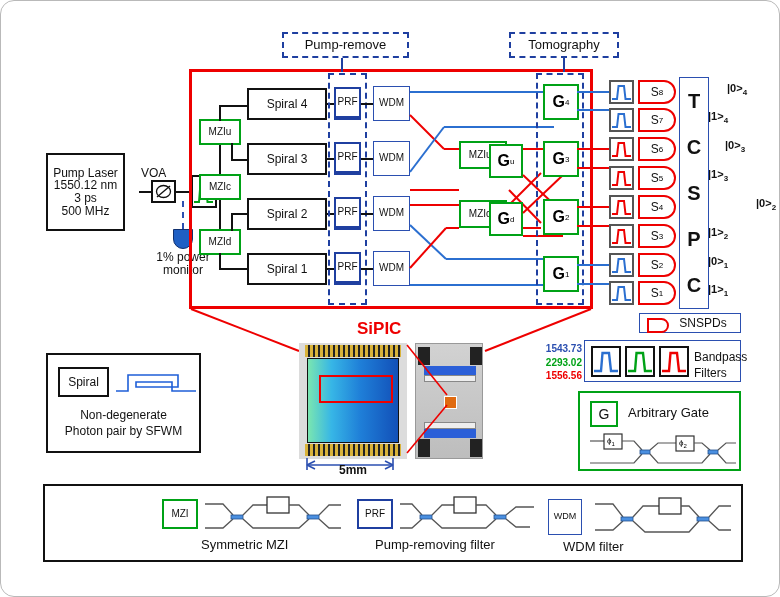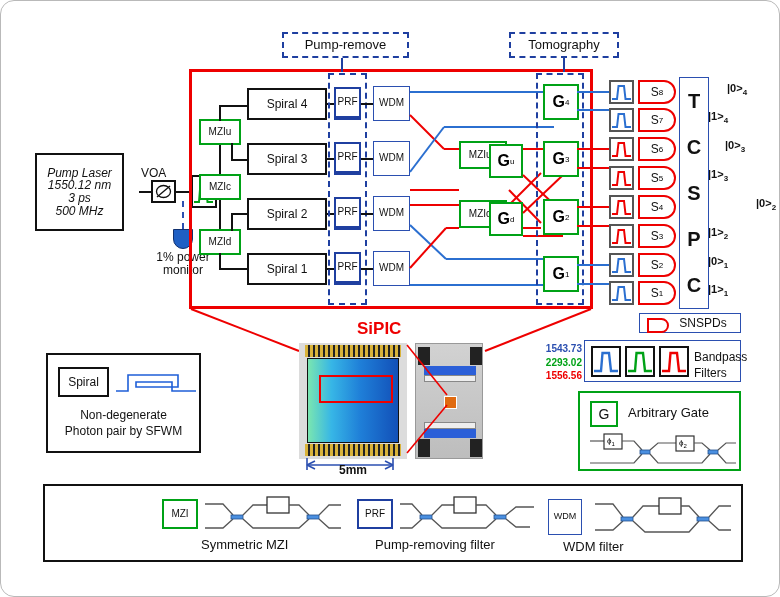--- a/index.html
+++ b/index.html
@@ -44,21 +44,21 @@
   .photo{background:#dcdcdc;}
   .chip-a{background:
       linear-gradient(90deg,#7ae6b0 0%,#37b6e6 26%,#1f7fd8 58%,#1250b8 100%);}
   .chip-b{background:linear-gradient(180deg,#d2d2d2,#bdbdbd);}
 </style>
 </head>
 <body>
 
 <div id="page">
 
-  <div class="abs box-black ctr" style="left:34px;top:152px;width:89px;height:78px;flex-direction:column;font-style:italic;">
+  <div class="abs box-black ctr" style="left:45px;top:152px;width:79px;height:78px;flex-direction:column;">
     <div class="lbl">Pump Laser</div>
     <div class="lbl">1550.12 nm</div>
     <div class="lbl">3 ps</div>
     <div class="lbl">500 MHz</div>
   </div>
 
   <div class="w h-blk" style="left:138px;top:190px;width:12px;"></div>
 
   <div class="abs lbl" style="left:140px;top:166px;">VOA</div>
   <div class="abs box-black" style="left:150px;top:179px;width:25px;height:23px;">

